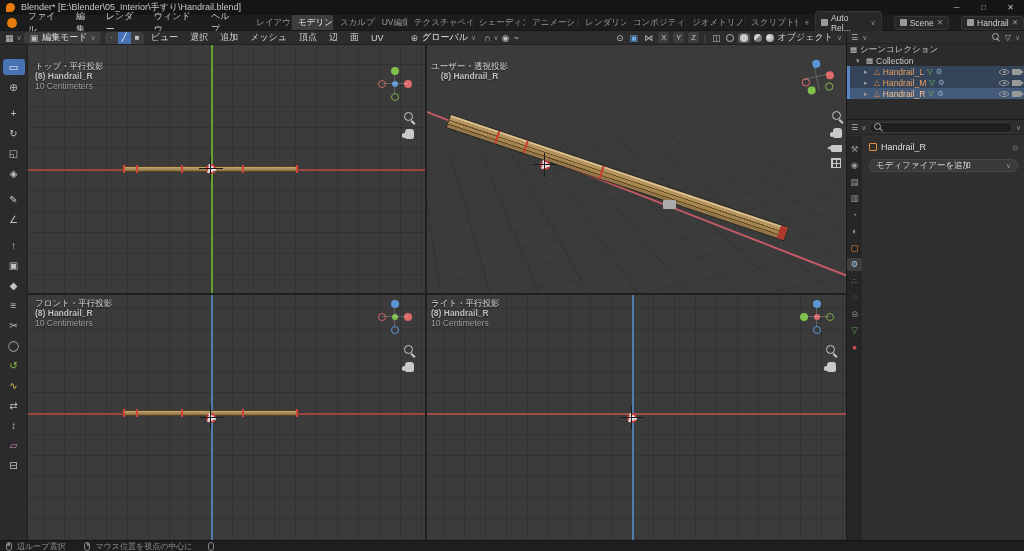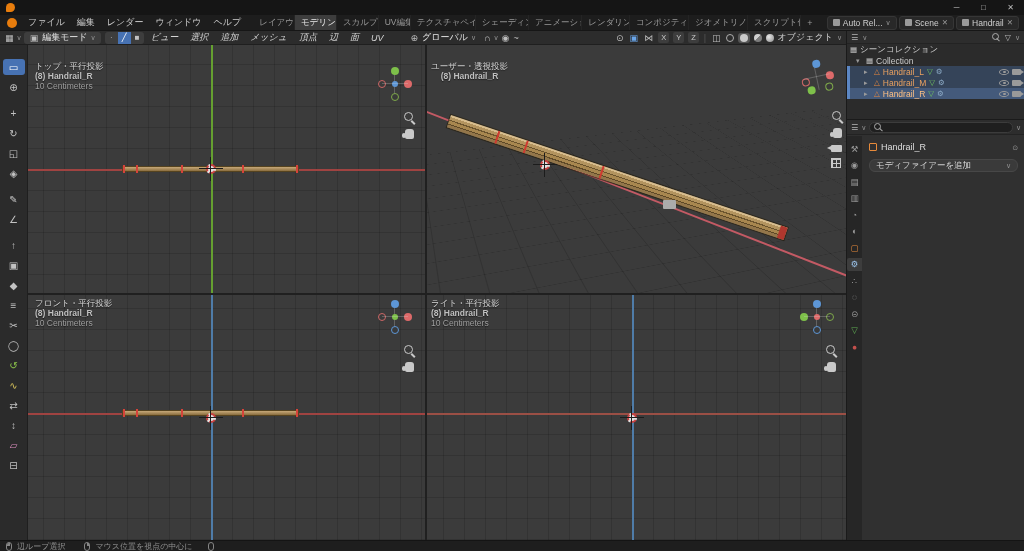--- a/index.html
+++ b/index.html
@@ -17,37 +17,37 @@
 
   
   .topbar { position:absolute; left:0; top:15px; width:1024px; height:16px; background:#1d1d1d;
             display:flex; align-items:center; font-size:9px; color:#c5c5c5; border-bottom:1px solid #161616; }
   .tb-logo { width:10px; height:10px; margin:0 5px 0 7px; background:#e87d0d; border-radius:50%; }
   .tmenu { padding:0 6px; height:100%; display:flex; align-items:center; color:#cfcfcf; }
   .workspaces { display:flex; height:100%; margin-left:6px; max-width:548px; overflow:hidden; white-space:nowrap; font-size:8.5px; color:#9b9b9b; }
   .ws { padding:0 6px; display:flex; align-items:center; border-right:1px solid #242424; flex-shrink:1; overflow:hidden; }
   .ws.active { background:#3d3d3d; color:#eaeaea; }
   .ws-add { padding:0 6px; display:flex; align-items:center; color:#9b9b9b; }
-  .tb-right { margin-left:auto; display:flex; align-items:center; gap:2px; padding-right:5px; font-size:8.5px; }
+  .tb-right { margin-left:auto; display:flex; align-items:center; gap:12px; font-size:8.5px; }
   .tb-pill { display:flex; align-items:center; gap:3px; background:#282828; border:1px solid #363636;
              border-radius:3px; padding:1px 5px; color:#cfcfcf; }
   .pill-ico { width:7px; height:7px; background:#9a9a9a; border-radius:1px; }
   .pill-x { color:#9a9a9a; font-size:7.5px; }
   .chev { color:#8f8f8f; font-size:7px; line-height:1; }
 
   
   .toolheader { position:absolute; left:0; top:31px; width:846px; height:14px; background:#2c2c2c;
                 display:flex; align-items:center; gap:2px; font-size:9px; color:#d2d2d2;
                 border-bottom:1px solid #1f1f1f; padding:0 4px; }
   .th-ico { color:#bdbdbd; font-size:9px; padding:0 1px; }
   .dd { display:flex; align-items:center; gap:3px; background:#3d3d3d; border-radius:3px; padding:0 5px; height:12px; color:#e3e3e3; }
   .selmode { display:flex; background:#3d3d3d; border-radius:3px; height:12px; overflow:hidden; margin-left:2px; }
   .selmode span { width:13px; display:flex; align-items:center; justify-content:center; color:#c2c2c2; font-size:8px; }
   .selmode span.active { background:#4772b3; color:#fff; }
-  .hmenu { padding:0 5px; color:#d5d5d5;font-style:italic; }
+  .hmenu { padding:0 5px; color:#d5d5d5; }
   .th-right { margin-left:auto; display:flex; align-items:center; gap:4px; }
   .chip { background:#3d3d3d; border-radius:2px; padding:0 3px; height:11px; display:flex; align-items:center; color:#c9c9c9; font-size:7.5px; }
   .ball { width:8px; height:8px; border-radius:50%; }
   .ball.wire { border:1px solid #aeaeae; }
   .ball.solid { background:#c9c9c9; }
   .ball.mat { background:linear-gradient(135deg,#d0d0d0 50%,#7c7c7c 50%); }
   .ball.rend { background:radial-gradient(circle at 35% 35%,#e8e8e8,#8a8a8a); }
   .ball-pill { background:#555; border-radius:3px; padding:1px 2px; display:flex; align-items:center; }
 
   
@@ -144,20 +144,21 @@
   .ico-mouse.lmb::before { content:""; position:absolute; left:0; top:0; width:2.5px; height:3.5px; background:#868686; border-radius:2px 0 0 0; }
   .ico-mouse.mmb::before { content:""; position:absolute; left:1.8px; top:0; width:1.6px; height:3.5px; background:#868686; }
 </style>
 </head>
 <body>
 
 <div id="app">
 
   <div class="titlebar">
     <span class="blender-logo"></span>
+    <span>Blender* [E:\Blender\05_Interior\手すり\Handrail.blend]</span>
     <div class="win-btns">
       <span class="win-btn">─</span>
       <span class="win-btn">□</span>
       <span class="win-btn">✕</span>
     </div>
   </div>
 
   <div class="topbar">
     <span class="tb-logo"></span>
     <span class="tmenu">ファイル</span>

